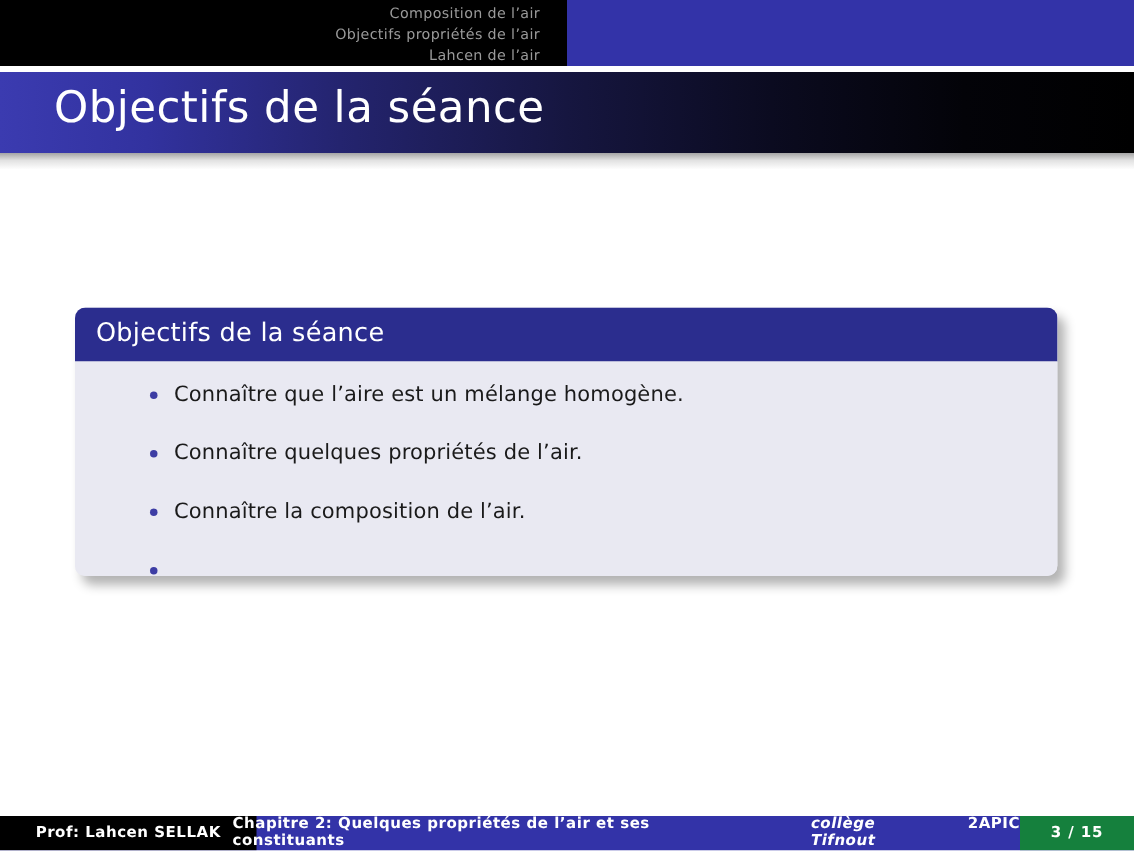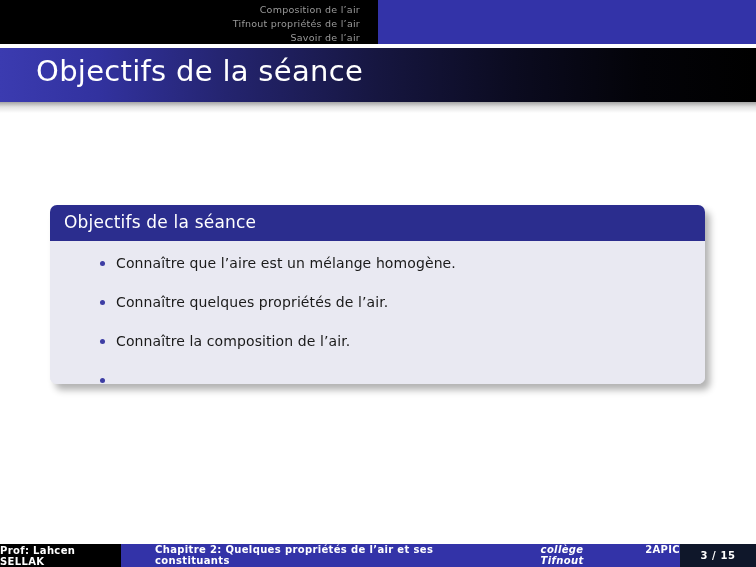--- a/index.html
+++ b/index.html
@@ -136,21 +136,21 @@
     left: 0;
     bottom: 0;
     width: 756px;
     height: 23px;
     background: #3333a8;
     overflow: hidden;
   }
   .foot-author {
     position: absolute;
     left: 0; top: 0;
-    width: 121px;
+    width: 171px;
     height: 23px;
     background: #000000;
     color: #ffffff;
     font-size: 10px;
     font-weight: bold;
     letter-spacing: 0.35px;
     display: flex;
     align-items: center;
     justify-content: center;
   }
@@ -166,41 +166,41 @@
     display: flex;
   }
   .foot-chapter { margin-left: 4px; }
   .foot-school  { margin-left: 33px; font-style: italic; }
   .foot-class   { margin-left: 16px; }
   .foot-page {
     position: absolute;
     left: 680px; top: 0;
     width: 76px;
     height: 23px;
-    background: #0f172a;
+    background: #15803d;
     color: #ffffff;
     font-size: 10px;
     font-weight: bold;
     letter-spacing: 0.6px;
     display: flex;
     align-items: center;
     justify-content: center;
   }
 </style>
 </head>
 <body>
 
 <div class="slide">
 
   <div class="navbar">
     <div class="navbar-blue"></div>
     <div class="nav-lines">
       <span class="nav-line">Composition de l’air</span>
-      <span class="nav-line">Tifnout propriétés de l’air</span>
-      <span class="nav-line">Savoir de l’air</span>
+      <span class="nav-line">Objectifs propriétés de l’air</span>
+      <span class="nav-line">Lahcen de l’air</span>
     </div>
   </div>
 
   <div class="titlebar">
     <div class="title-text">Objectifs de la séance</div>
   </div>
   <div class="titlebar-shadow"></div>
 
   <div class="block">
     <div class="block-title">Objectifs de la séance</div>

